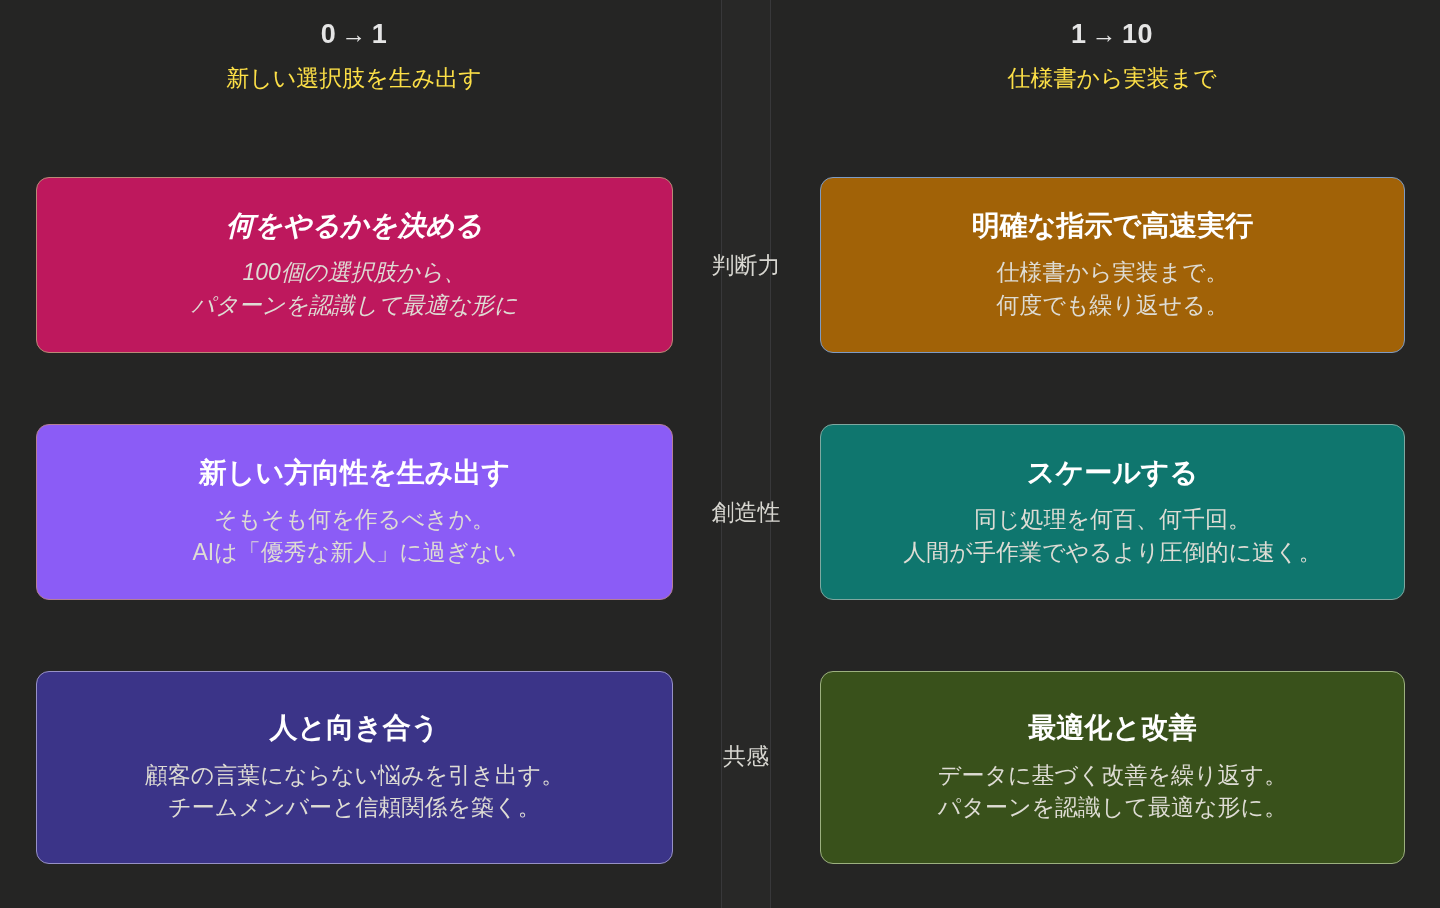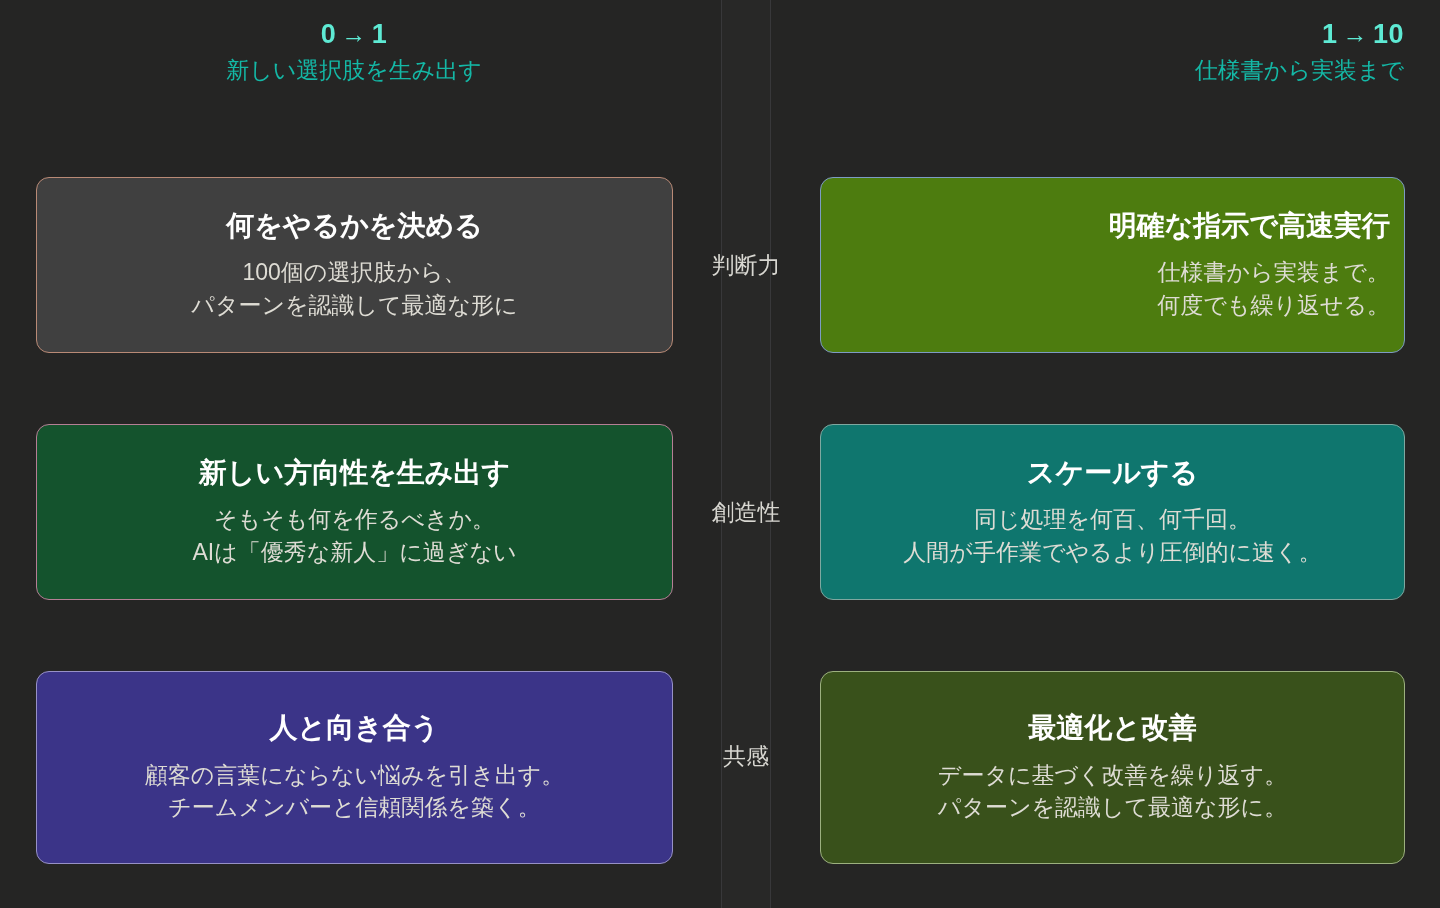--- a/index.html
+++ b/index.html
@@ -37,40 +37,40 @@
     height: 908px;
   }
 
   
   .col-header {
     position: absolute;
     top: 18px;
     text-align: center;
   }
   .col-header.left  { left: 36px;  width: 636px; }
-  .col-header.right { left: 820px; width: 584px; text-align: right; }
+  .col-header.right { left: 820px; width: 584px; }
 
   .col-title {
     font-size: 27px;
     font-weight: bold;
-    color: #5eead4;
+    color: #e5e5e5;
     letter-spacing: 0.5px;
     line-height: 1.25;
     white-space: nowrap;
   }
   .col-arrow {
     display: inline-block;
     padding: 0 5px;
     font-size: 25px;
     font-weight: bold;
   }
   .col-sub {
-    margin-top: 4px;
+    margin-top: 12px;
     font-size: 23px;
-    color: #14b8a6;
+    color: #fde047;
     line-height: 1.3;
   }
 
   
   .row {
     position: absolute;
     left: 0;
     width: 1440px;
   }
   .row-1 { top: 177px; height: 176px; }
@@ -135,34 +135,34 @@
     <div class="col-title"><span>0</span><span class="col-arrow">→</span><span>1</span></div>
     <div class="col-sub">新しい選択肢を生み出す</div>
   </div>
 
   <div class="col-header right">
     <div class="col-title"><span>1</span><span class="col-arrow">→</span><span>10</span></div>
     <div class="col-sub">仕様書から実装まで</div>
   </div>
 
   <div class="row row-1">
-    <div class="card left" style="background: #404040; border-color: rgb(185, 138, 118);">
+    <div class="card left" style="background: #be185d; border-color: rgb(185, 138, 118); font-style: italic;">
       <div class="card-title">何をやるかを決める</div>
       <div class="card-desc">100個の選択肢から、
 パターンを認識して最適な形に</div>
     </div>
-    <div class="card right" style="background: #4d7c0f; border-color: rgb(125, 155, 196); align-items: flex-end;">
+    <div class="card right" style="background: #a16207; border-color: rgb(125, 155, 196);">
       <div class="card-title">明確な指示で高速実行</div>
       <div class="card-desc">仕様書から実装まで。
 何度でも繰り返せる。</div>
     </div>
   </div>
 
   <div class="row row-2">
-    <div class="card left" style="background: #14532d; border-color: rgb(181, 127, 149);">
+    <div class="card left" style="background: #8b5cf6; border-color: rgb(181, 127, 149);">
       <div class="card-title">新しい方向性を生み出す</div>
       <div class="card-desc">そもそも何を作るべきか。
 AIは「優秀な新人」に過ぎない</div>
     </div>
     <div class="card right" style="background: #0f766e; border-color: rgb(127, 168, 160);">
       <div class="card-title">スケールする</div>
       <div class="card-desc">同じ処理を何百、何千回。
 人間が手作業でやるより圧倒的に速く。</div>
     </div>
   </div>

